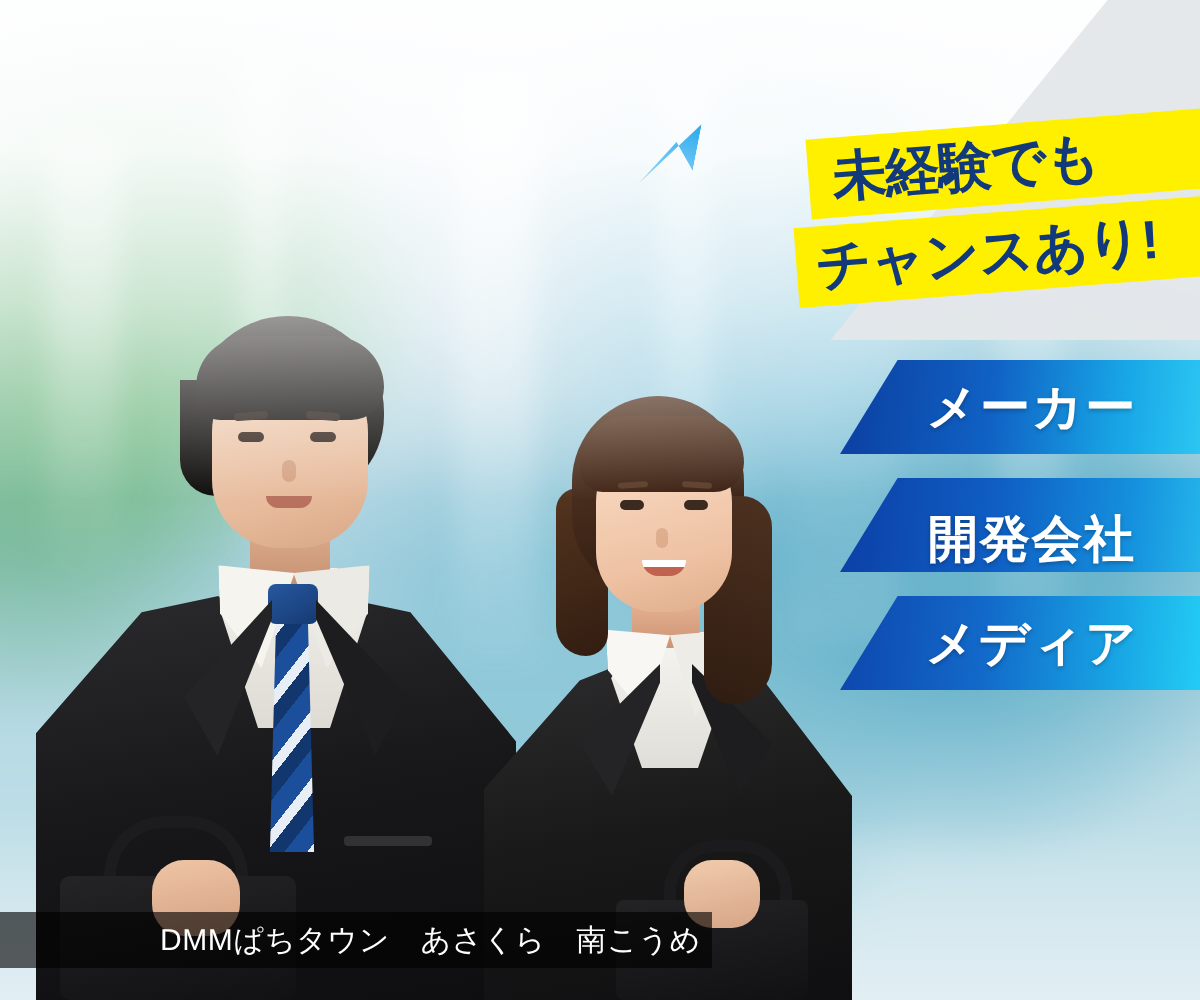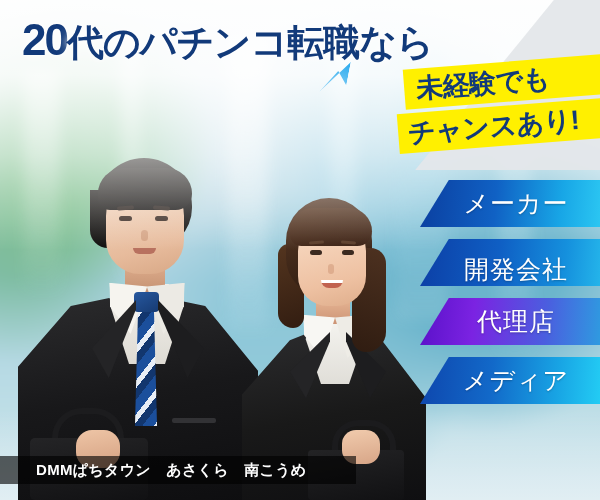--- a/index.html
+++ b/index.html
@@ -143,34 +143,34 @@
   .badge{position:absolute;z-index:8;background:#fff000;color:#123a7a;
     font-weight:900;line-height:1;white-space:nowrap;display:flex;align-items:center;}
   .badge1{left:404px;top:62px;width:186px;height:40px;transform:rotate(-4.5deg);
     font-size:27px;padding-left:12px;letter-spacing:-.5px;}
   .badge2{left:398px;top:106px;width:196px;height:40px;transform:rotate(-4.5deg);
     font-size:27px;padding-left:10px;letter-spacing:-.5px;}
 
   
   .cats{position:absolute;right:0;top:180px;z-index:8;width:180px;}
   .cat{position:relative;height:47px;margin-bottom:12px;display:flex;align-items:center;
-    justify-content:center;color:#fff;font-weight:400;font-size:25px;letter-spacing:1px;
+    justify-content:center;color:#fff;font-weight:700;font-size:25px;letter-spacing:1px;
     clip-path:polygon(16% 0,100% 0,100% 100%,0 100%);
     box-shadow:0 1px 4px rgba(0,0,0,.22);}
   .cat span{position:relative;z-index:2;text-shadow:0 1px 2px rgba(0,0,0,.25);padding-left:12px;}
   .cat-1{background:linear-gradient(95deg,#0b3fa0 0%,#1061c4 42%,#18a6e6 78%,#2bc6f2 100%);}
   .cat-2{background:linear-gradient(95deg,#4612d6 0%,#3b2ae0 38%,#2f72dd 74%,#4aa0e6 100%);}
   .cat-3{background:linear-gradient(95deg,#0c3fa6 0%,#0f5fc4 44%,#1590dd 80%,#24b4ea 100%);align-items:flex-end;}
   .cat-4{background:linear-gradient(95deg,#5a11c9 0%,#7b23e2 30%,#4a5fdf 70%,#2f9ae0 100%);}
   .cat-5{background:linear-gradient(95deg,#0e46ad 0%,#1269c9 40%,#18a4e4 76%,#23ccf4 100%);}
 
   
   .credit{position:absolute;left:0;top:456px;z-index:9;width:356px;height:28px;
     background:rgba(0,0,0,.62);display:flex;align-items:center;}
-  .credit span{color:#fff;font-size:15px;font-weight:700;padding-left:36px;letter-spacing:.3px;white-space:nowrap;}
+  .credit span{color:#fff;font-size:15px;font-weight:400;padding-left:80px;letter-spacing:.3px;white-space:nowrap;}
 </style>
 </head>
 <body>
 
 <div class="banner">
 
   <div class="photo-bg">
     <div class="bg-base"></div>
     <div class="bg-streak s1"></div>
     <div class="bg-streak s2"></div>
@@ -230,41 +230,37 @@
       <div class="w-bag-handle"></div>
       <div class="w-bag"></div>
       <div class="w-hand"></div>
     </div>
 
   </div>
 
   <div class="top-wash"></div>
   <div class="corner-grey"></div>
 
-  <div class="headline"><span class="num">20</span><span>代のパチンコ転職なら</span></div>
 
   <div class="u-swoosh"></div>
 
   <div class="badge badge1">
       <span>未経験でも</span>
     </div>
   <div class="badge badge2">
       <span>チャンスあり!</span>
     </div>
 
   <div class="cats">
     <div class="cat cat-1">
         <span>メーカー</span>
       </div>
     <div class="cat cat-3">
         <span>開発会社</span>
       </div>
-    <div class="cat cat-4">
-        <span>代理店</span>
-      </div>
     <div class="cat cat-5">
         <span>メディア</span>
       </div>
   </div>
 
   <div class="credit">
       <span>DMMぱちタウン　あさくら　南こうめ</span>
     </div>
 
 </div>

